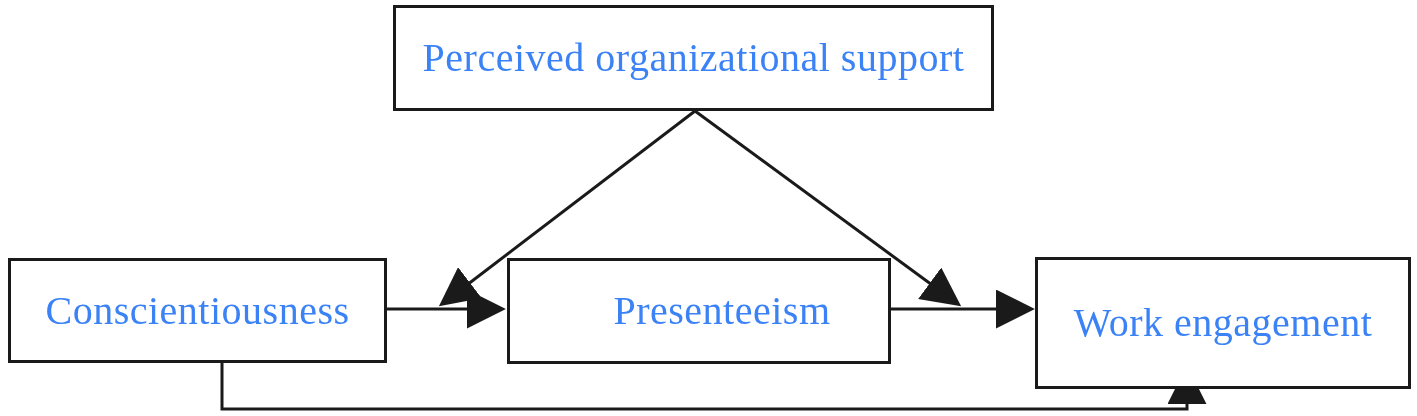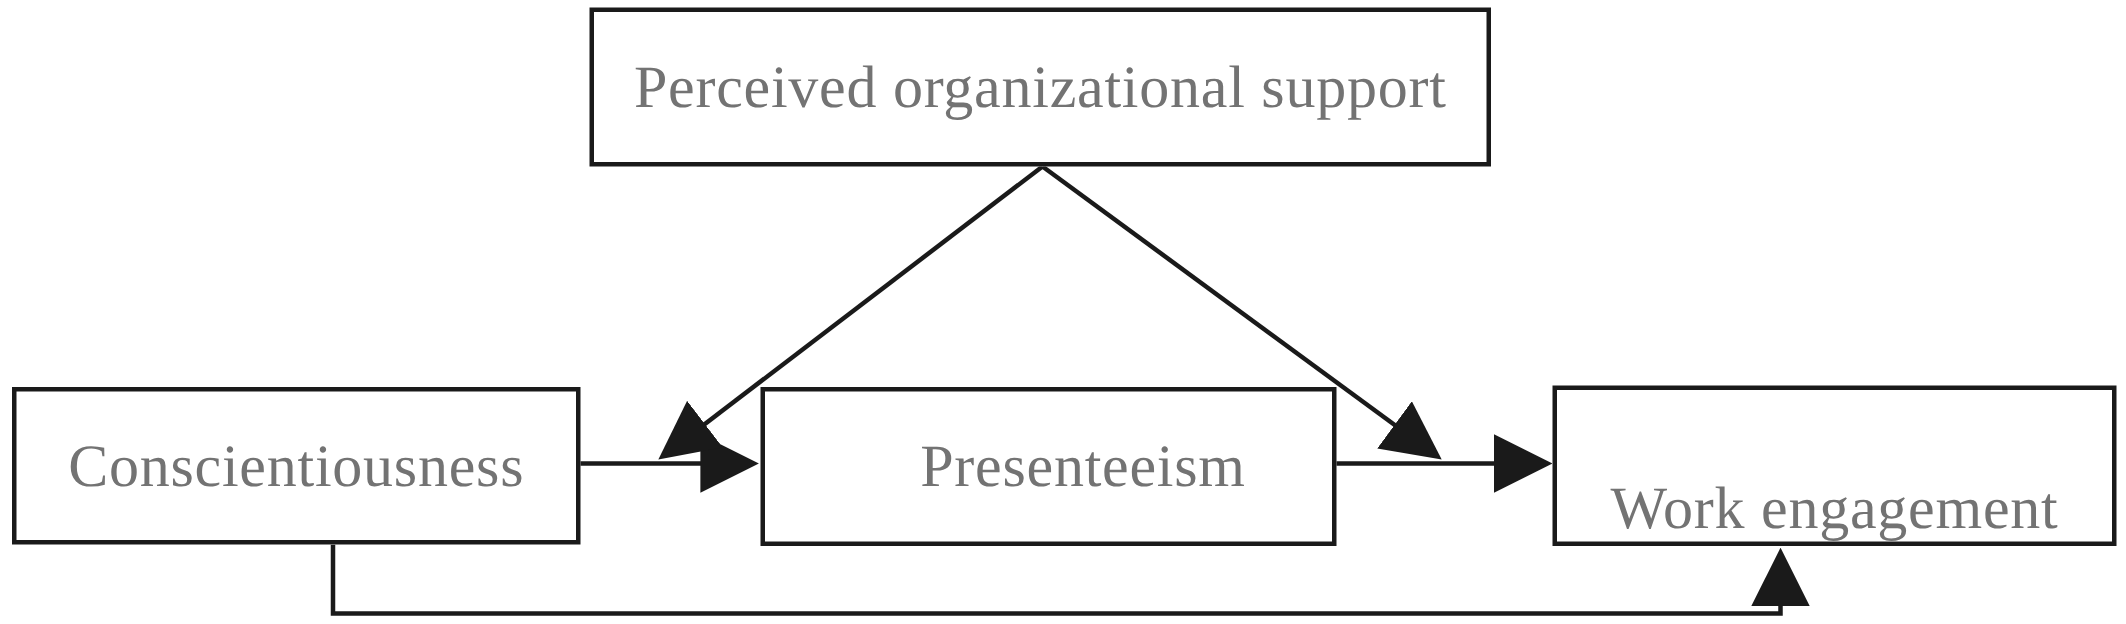--- a/index.html
+++ b/index.html
@@ -26,27 +26,27 @@
     position: absolute;
     box-sizing: border-box;
     border: 3px solid #1a1a1a;
     background: #ffffff;
     display: flex;
     align-items: center;
     justify-content: center;
     text-align: center;
     font-size: 40px;
     line-height: 1.1;
-    color: #737373;
+    color: #3b82f6;
     letter-spacing: 0.5px;
   }
   #node-moderator { left: 393px; top: 5px;   width: 601px; height: 106px; }
   #node-predictor { left: 8px;   top: 258px; width: 379px; height: 105px; }
   #node-mediator  { left: 507px; top: 258px; width: 384px; height: 106px; padding-left: 46px; }
-  #node-outcome   { left: 1035px;top: 257px; width: 376px; height: 107px; align-items: flex-end; }
+  #node-outcome   { left: 1035px;top: 257px; width: 376px; height: 132px; }
 </style>
 </head>
 <body>
 
 <div class="figure">
 
   <svg class="connector-layer" width="1417" height="416" viewBox="0 0 1417 416" xmlns="http://www.w3.org/2000/svg">
     <defs>
       <marker id="arrowhead" viewBox="0 0 10 10" refX="9" refY="5" markerWidth="13" markerHeight="13" orient="auto">
         <path d="M 0 0 L 10 5 L 0 10 z" fill="#1a1a1a"></path>

